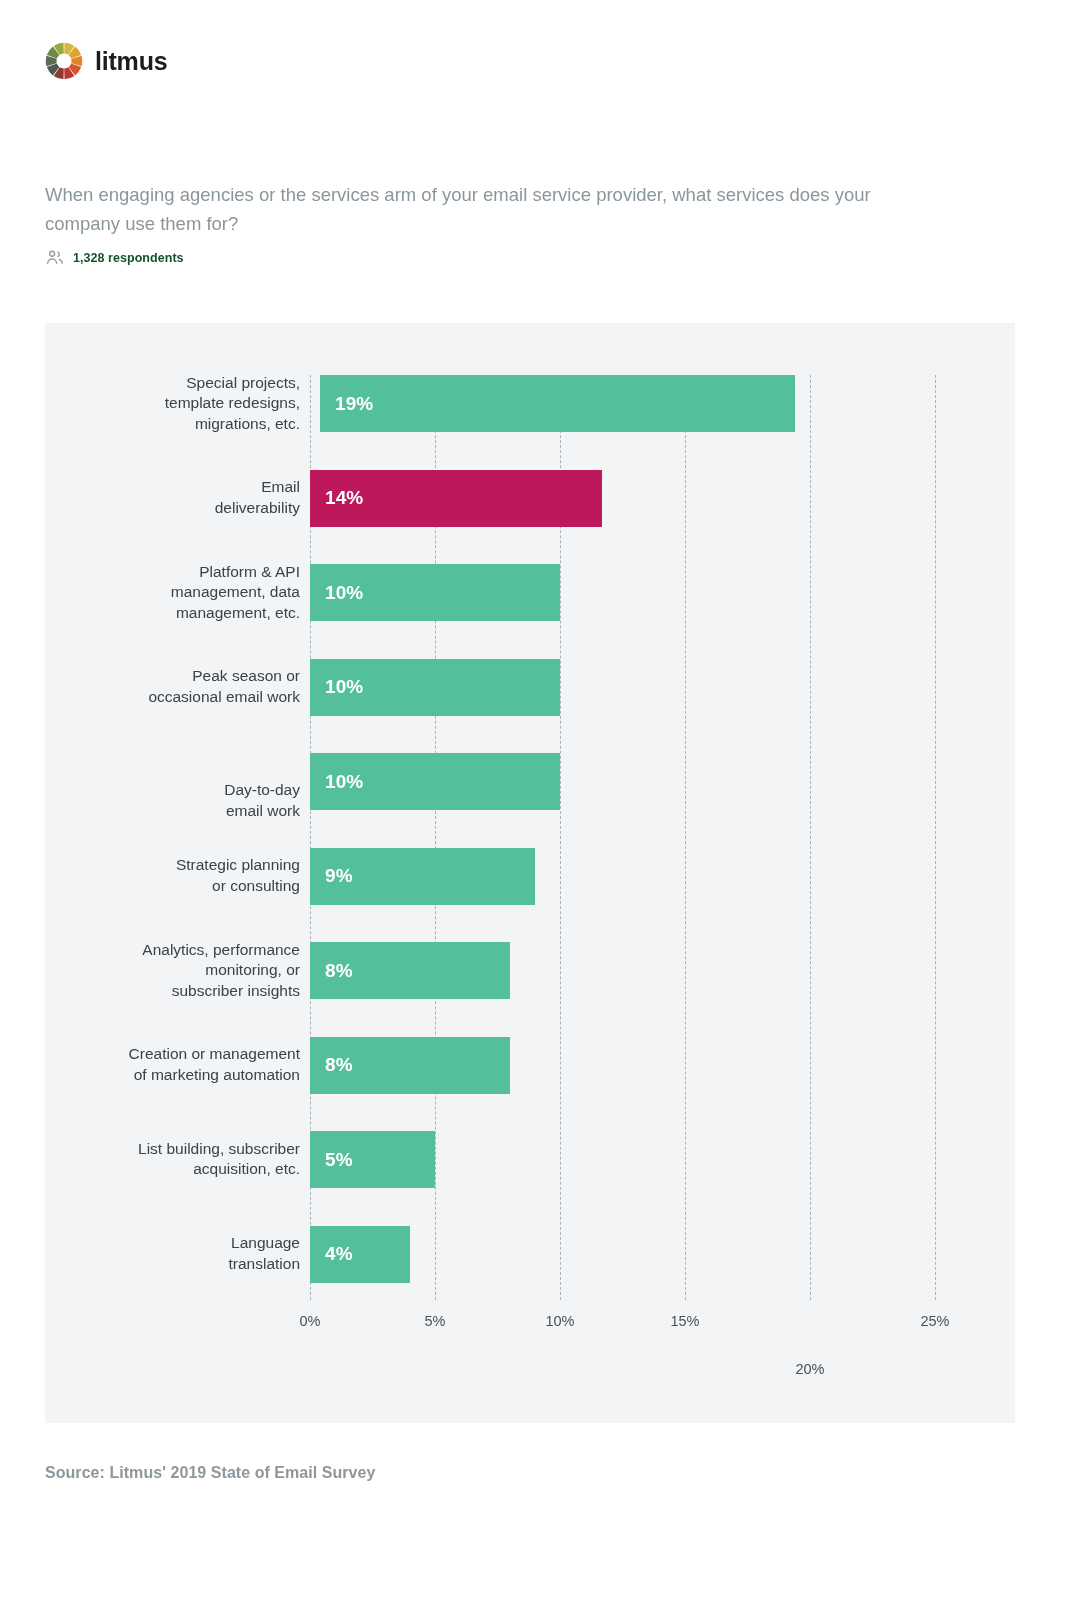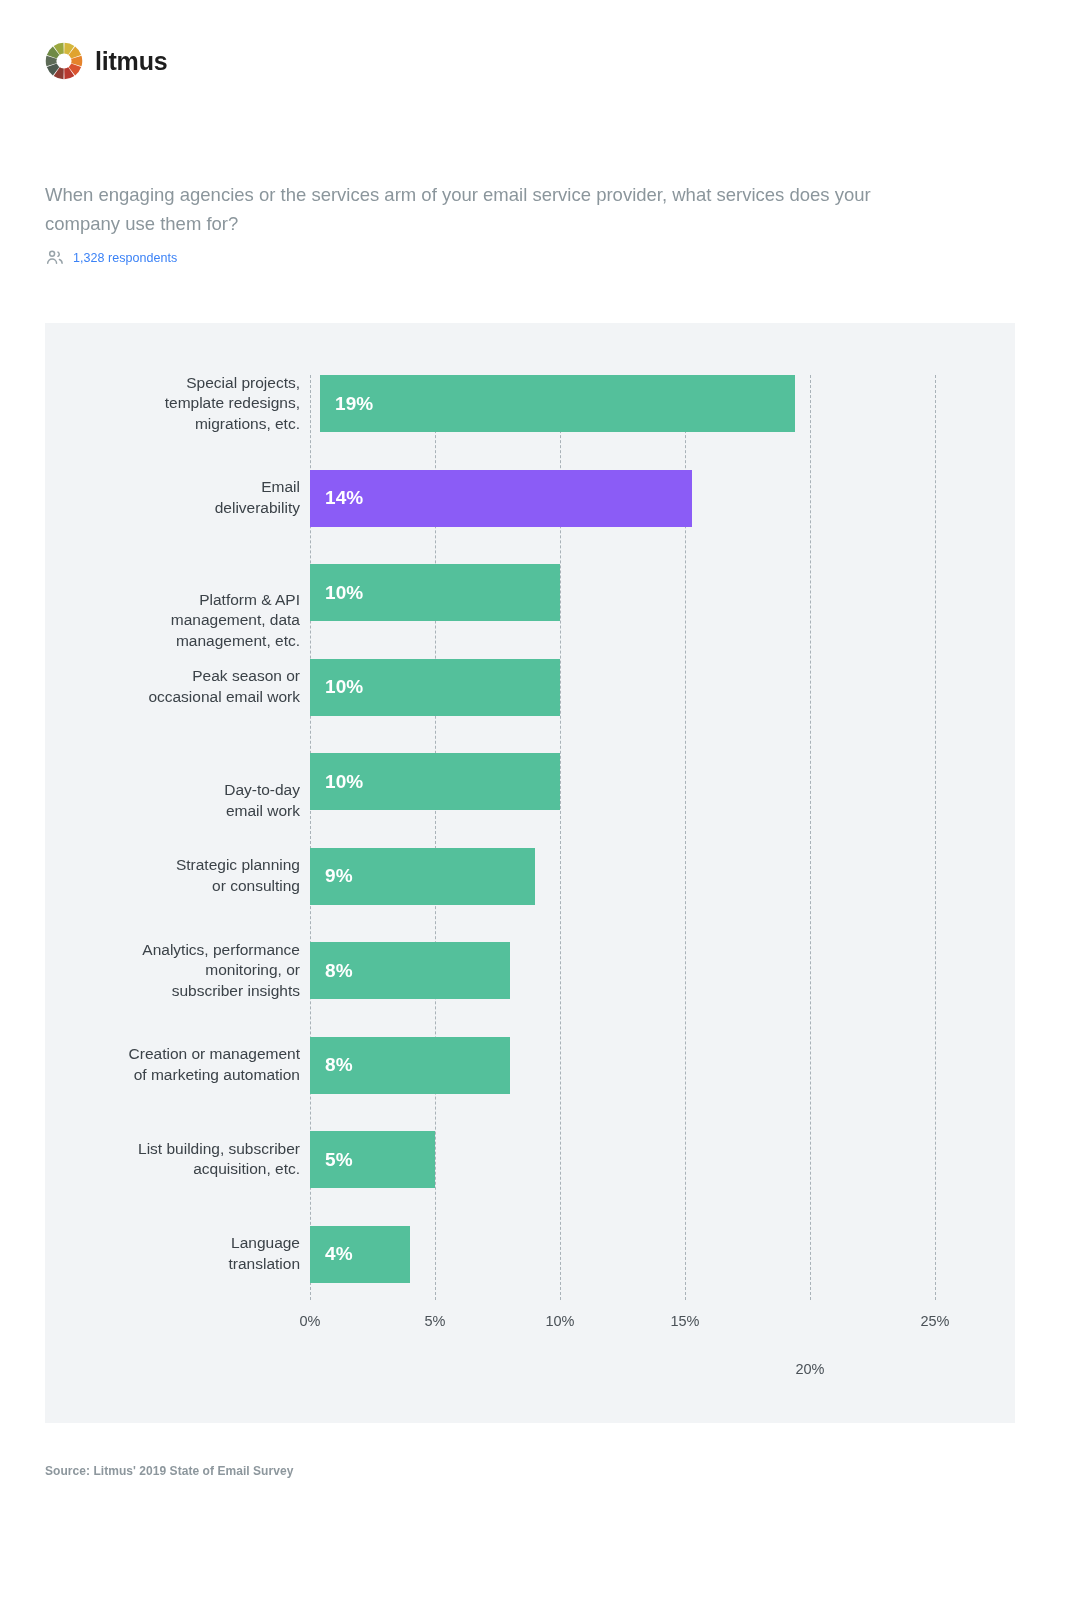--- a/index.html
+++ b/index.html
@@ -66,22 +66,22 @@
     position: absolute;
     left: 45px;
     top: 248px;
     display: flex;
     align-items: center;
     gap: 9px;
   }
   .respondents-icon { width: 19px; height: 19px; display: block; flex: none; }
   .respondents-text {
     font-size: 12.5px;
-    font-weight: 400;
-    color: #3b82f6;
+    font-weight: 700;
+    color: #14532d;
     letter-spacing: 0.05px;
   }
 
   
   .panel {
     position: absolute;
     left: 45px;
     top: 323px;
     width: 970px;
     height: 1100px;
@@ -175,21 +175,21 @@
     color: #4a5157;
     font-weight: 400;
     white-space: nowrap;
   }
 
   
   .source {
     position: absolute;
     left: 45px;
     top: 1464px;
-    font-size: 12px;
+    font-size: 16px;
     font-weight: 700;
     color: #8d979d;
     letter-spacing: 0.05px;
   }
 </style>
 </head>
 <body>
 
 <div class="page">
 
@@ -227,21 +227,21 @@
 
   <div class="panel">
     <div class="plot">
 
       <div class="label-col">
           <div class="cat-label" style="top: 49.5px;">Special projects,
 template redesigns,
 migrations, etc.</div>
           <div class="cat-label" style="top: 154px;">Email
 deliverability</div>
-          <div class="cat-label" style="top: 238.5px; margin-top: 28px;">Platform &amp; API
+          <div class="cat-label" style="top: 238.5px;">Platform &amp; API
 management, data
 management, etc.</div>
           <div class="cat-label" style="top: 343px;">Peak season or
 occasional email work</div>
           <div class="cat-label" style="top: 457px;">Day-to-day
 email work</div>
           <div class="cat-label" style="top: 532px;">Strategic planning
 or consulting</div>
           <div class="cat-label" style="top: 616.5px;">Analytics, performance
 monitoring, or
@@ -263,21 +263,21 @@
             <div class="gridline" style="left: 500px;"></div>
             <div class="gridline" style="left: 625px;"></div>
           </div>
         <div id="bars">
             <div class="bar-row" style="top: 0px; padding-left: 10px;">
               <div class="bar" style="width: 475px; background: rgb(84, 192, 155);">
                 <span class="bar-value">19%</span>
               </div>
             </div>
             <div class="bar-row" style="top: 94.5px;">
-              <div class="bar" style="width: 382px; background: #8b5cf6;">
+              <div class="bar" style="width: 292px; background: #be185d;">
                 <span class="bar-value">14%</span>
               </div>
             </div>
             <div class="bar-row" style="top: 189px;">
               <div class="bar" style="width: 250px; background: rgb(84, 192, 155);">
                 <span class="bar-value">10%</span>
               </div>
             </div>
             <div class="bar-row" style="top: 283.5px;">
               <div class="bar" style="width: 250px; background: rgb(84, 192, 155);">

